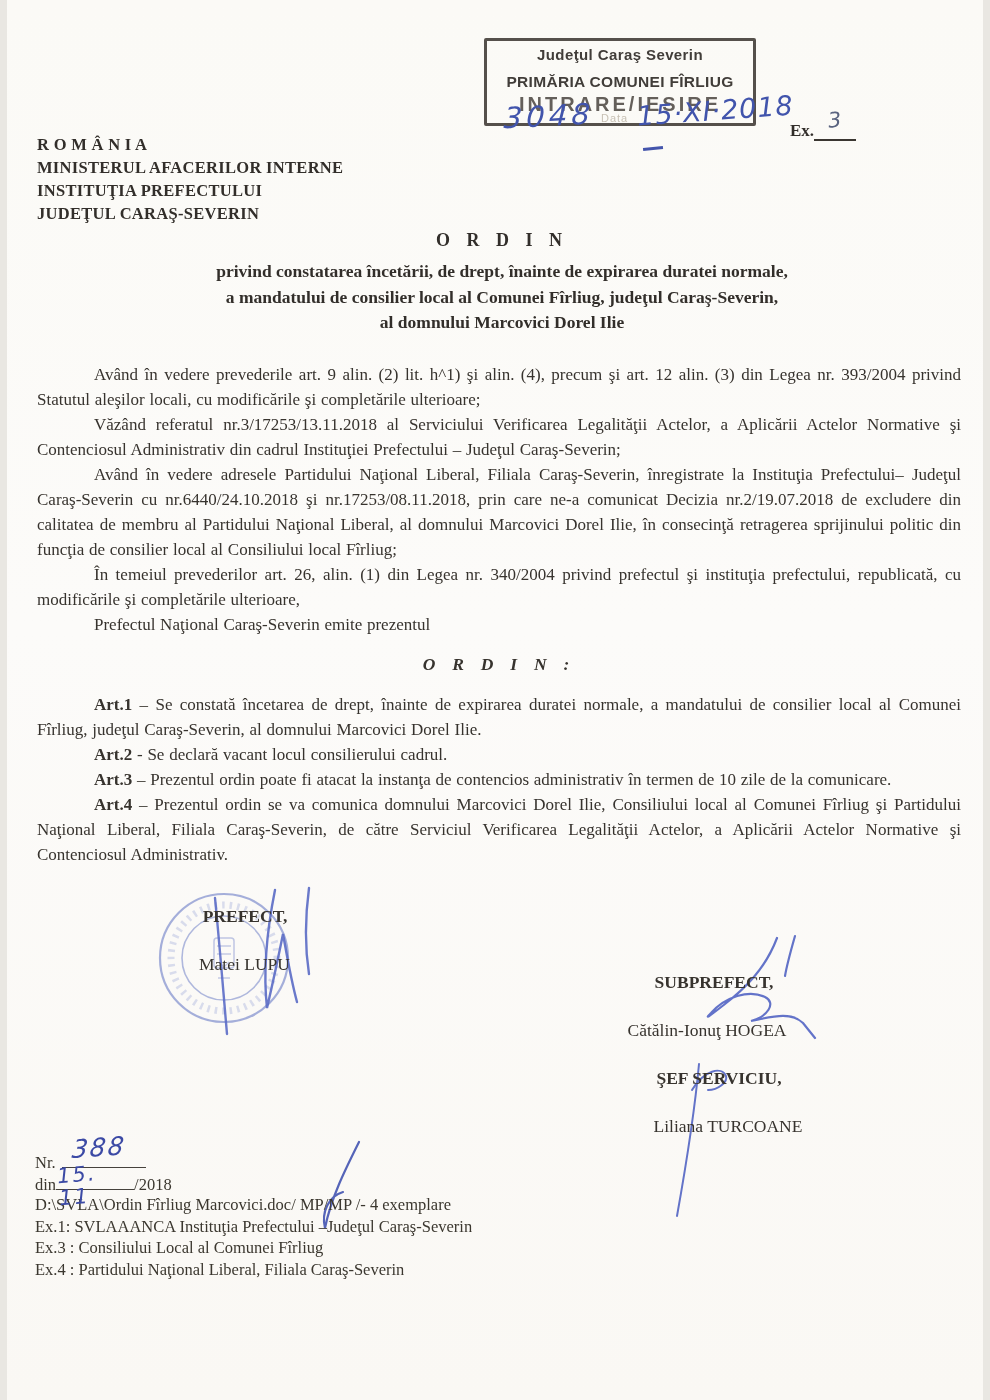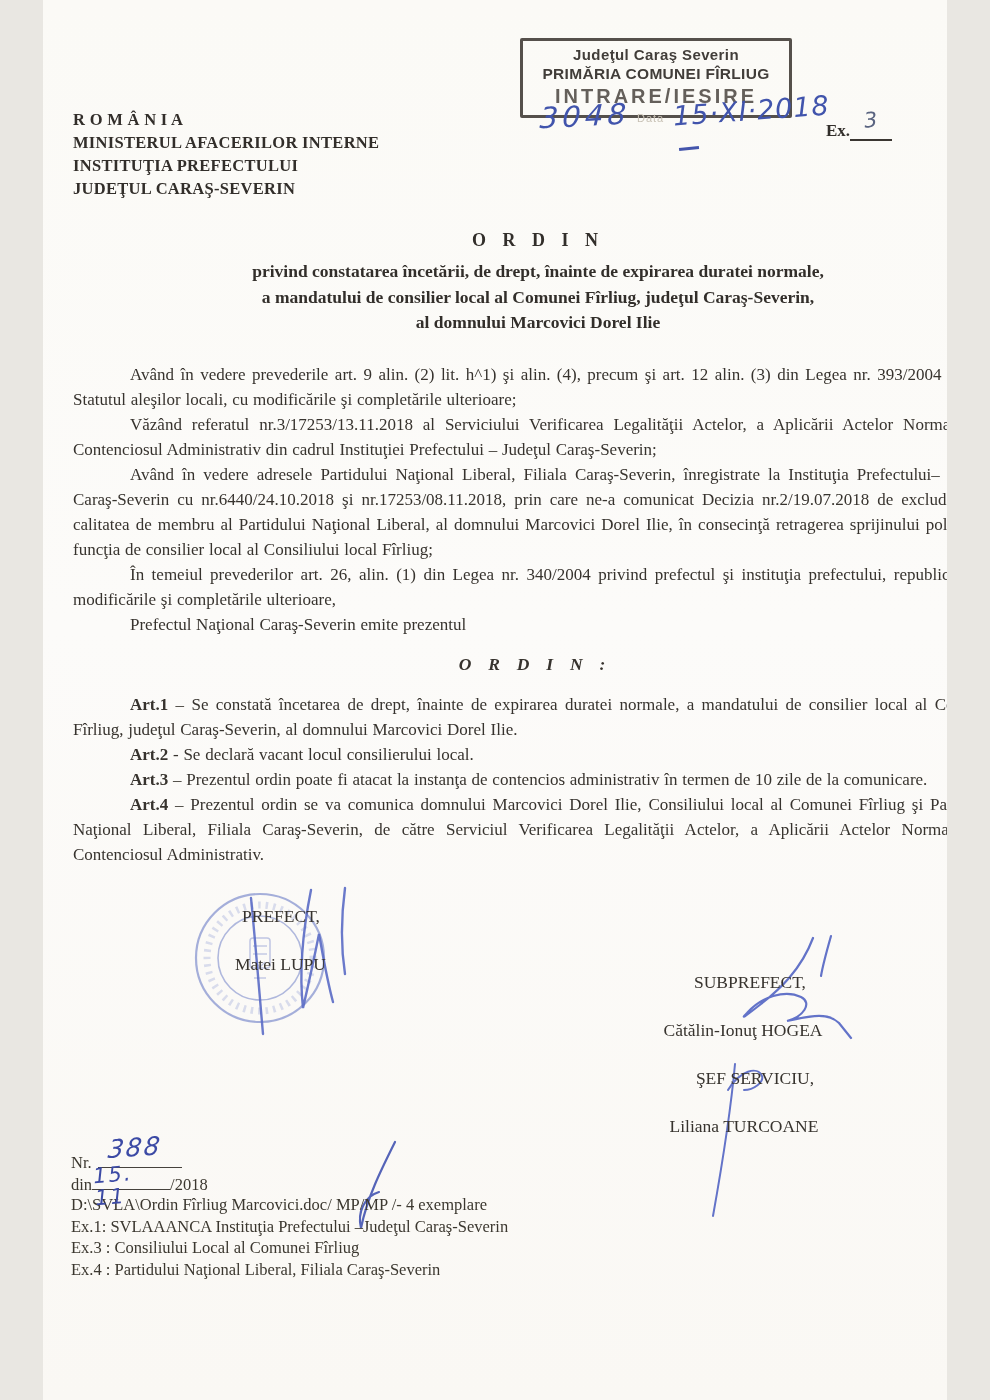--- a/index.html
+++ b/index.html
@@ -1,72 +1,72 @@
 <!DOCTYPE html>
 <html><head>
 <meta charset="utf-8">
 <style>
   html,body{margin:0;padding:0;background:#e9e7e2;}
   .page{
-    position:relative;width:904px;height:1400px;margin:0 auto;
+    position:relative;width:976px;height:1400px;margin:0 auto;
     background:linear-gradient(180deg,#fbfaf6 0%,#fcfbf9 45%,#faf8f4 100%);
     font-family:"Liberation Serif",serif;color:#36322d;overflow:hidden;
   }
   
   .stamp-box{
     position:absolute;top:38px;left:477px;width:258px;
     border:3px solid #55504b;border-radius:2px;
     padding:5px 4px 7px;text-align:center;
     font-family:"Liberation Sans",sans-serif;color:#413d39;
   }
   .stamp-line1{font-size:15px;font-weight:bold;letter-spacing:.4px;}
-  .stamp-line2{font-size:15.5px;font-weight:bold;margin-top:2px;letter-spacing:.3px;}
+  .stamp-line2{font-size:15.5px;font-weight:bold;margin-top:10px;letter-spacing:.3px;}
   .stamp-line3{font-size:20px;font-weight:bold;letter-spacing:3px;margin-top:2px;
     color:#544f4a;opacity:.9;filter:blur(.4px);transform:scaleY(1.05);}
   .hw{font-family:"DejaVu Sans",sans-serif;font-style:italic;color:#4154ac;display:inline-block;}
   .reg-num{position:absolute;top:99px;left:497px;font-size:29px;letter-spacing:4px;
     transform:skewX(-6deg) rotate(-3deg);}
   .data-faint{position:absolute;top:112px;left:594px;font-size:11px;color:#c8c1b5;
     font-family:"Liberation Sans",sans-serif;letter-spacing:1px;}
   .reg-date{position:absolute;top:95px;left:630px;font-size:27px;letter-spacing:1px;
     transform:rotate(-4deg);}
   .reg-underline{position:absolute;top:147px;left:636px;width:20px;height:2.5px;
     background:#4455ac;transform:rotate(-6deg);}
   
   .ex-top{position:absolute;top:120px;left:783px;font-size:17px;font-weight:bold;color:#322e2a;}
   .ex-line{display:inline-block;width:42px;height:19px;border-bottom:2px solid #3a3631;
     position:relative;vertical-align:bottom;}
   .ex-num{position:absolute;top:-12px;left:14px;font-size:21px;color:#5a6480;
     transform:rotate(-6deg);font-weight:normal;}
   
-  .header{position:absolute;top:108px;left:30px;font-weight:bold;font-size:16.5px;
+  .header{position:absolute;top:133px;left:30px;font-weight:bold;font-size:16.5px;
     line-height:23px;color:#322e2a;letter-spacing:.3px;}
   
   .title-block{position:absolute;top:230px;left:0;width:990px;text-align:center;
     font-weight:bold;color:#322e2a;}
   .title-heading{font-size:18px;letter-spacing:6px;margin-bottom:8px;}
   .title-line{font-size:17.5px;line-height:25.5px;}
   
   .content{position:absolute;top:346px;left:30px;width:924px;font-size:17px;
     line-height:25px;text-align:justify;color:#37332e;word-spacing:.5px;margin-top:16px;}
   .content p{margin:0;text-indent:57px;}
   .order-heading{text-align:center;text-indent:0 !important;font-weight:bold;
     letter-spacing:6px;font-size:17.5px;margin:15px 0 15px !important;font-style:italic;}
   .art-label{font-weight:bold;}
   
   .signatures{position:absolute;top:900px;left:0;width:990px;height:330px;
     font-size:17.5px;color:#37332e;}
-  .sig-title{font-weight:normal;}
+  .sig-title{font-weight:bold;}
   .pos{position:absolute;text-align:center;}
   .prefect-title{left:168px;top:6px;width:140px;}
   .prefect-name{left:155px;top:54px;width:165px;}
   .subprefect-title{left:612px;top:72px;width:190px;}
   .subprefect-name{left:590px;top:120px;width:220px;}
   .sef-title{left:627px;top:168px;width:170px;}
-  .sef-name{left:596px;top:216px;width:210px;}
+  .sef-name{left:616px;top:216px;width:210px;}
   .svg-abs{position:absolute;}
   
   .footer{position:absolute;top:1150px;left:28px;width:640px;font-size:16.5px;
     line-height:21.6px;color:#3b372f;}
   .f-row{position:relative;height:22px;}
   .u-nr{display:inline-block;width:84px;height:17px;border-bottom:1.6px solid #46423c;
     position:relative;margin-left:6px;}
   .hw-388{position:absolute;top:-13px;left:10px;font-size:25px;letter-spacing:2px;
     transform:rotate(-4deg) skewX(-10deg);color:#3c4aa5;}
   .u-din{display:inline-block;width:78px;height:17px;border-bottom:1.6px solid #46423c;
@@ -108,21 +108,21 @@
   </div>
 
   <div class="content">
     <p>Având în vedere prevederile art. 9 alin. (2) lit. h^1) şi alin. (4), precum şi art. 12 alin. (3) din Legea nr. 393/2004 privind Statutul aleşilor locali, cu modificările şi completările ulterioare;</p>
     <p>Văzând referatul nr.3/17253/13.11.2018 al Serviciului Verificarea Legalităţii Actelor, a Aplicării Actelor Normative şi Contenciosul Administrativ din cadrul Instituţiei Prefectului – Judeţul Caraş-Severin;</p>
     <p>Având în vedere adresele Partidului Naţional Liberal, Filiala Caraş-Severin, înregistrate la Instituţia Prefectului– Judeţul Caraş-Severin cu nr.6440/24.10.2018 şi nr.17253/08.11.2018, prin care ne-a comunicat Decizia nr.2/19.07.2018 de excludere din calitatea de membru al Partidului Naţional Liberal, al domnului Marcovici Dorel Ilie, în consecinţă retragerea sprijinului politic din funcţia de consilier local al Consiliului local Fîrliug;</p>
     <p>În temeiul prevederilor art. 26, alin. (1) din Legea nr. 340/2004 privind prefectul şi instituţia prefectului, republicată, cu modificările şi completările ulterioare,</p>
     <p>Prefectul Naţional Caraş-Severin emite prezentul</p>
     <p class="order-heading">O R D I N :</p>
     <p><span class="art-label">Art.1</span><span> – </span><span>Se constată încetarea de drept, înainte de expirarea duratei normale, a mandatului de consilier local al Comunei Fîrliug, judeţul Caraş-Severin, al domnului Marcovici Dorel Ilie.</span></p>
-    <p><span class="art-label">Art.2</span><span> - </span><span>Se declară vacant locul consilierului local.</span></p>
+    <p><span class="art-label">Art.2</span><span> - </span><span>Se declară vacant locul consilierului cadrul.</span></p>
     <p><span class="art-label">Art.3</span><span> – </span><span>Prezentul ordin poate fi atacat la instanţa de contencios administrativ în termen de 10 zile de la comunicare.</span></p>
     <p><span class="art-label">Art.4</span><span> – </span><span>Prezentul ordin se va comunica domnului Marcovici Dorel Ilie, Consiliului local al Comunei Fîrliug şi Partidului Naţional Liberal, Filiala Caraş-Severin, de către Serviciul Verificarea Legalităţii Actelor, a Aplicării Actelor Normative şi Contenciosul Administrativ.</span></p>
   </div>
 
   <div class="signatures">
 
     <svg class="svg-abs" style="left:137px;top:-22px;" width="160" height="160" viewBox="0 0 160 160">
       <circle cx="80" cy="80" r="64" fill="none" stroke="#8e9bd2" stroke-width="2.2" opacity="0.8"></circle>
       <circle cx="80" cy="80" r="42" fill="none" stroke="#8e9bd2" stroke-width="1.6" opacity="0.7"></circle>
       <circle cx="80" cy="80" r="53" fill="none" stroke="#97a3d6" stroke-width="7" stroke-dasharray="2.5 5" opacity="0.35"></circle>

